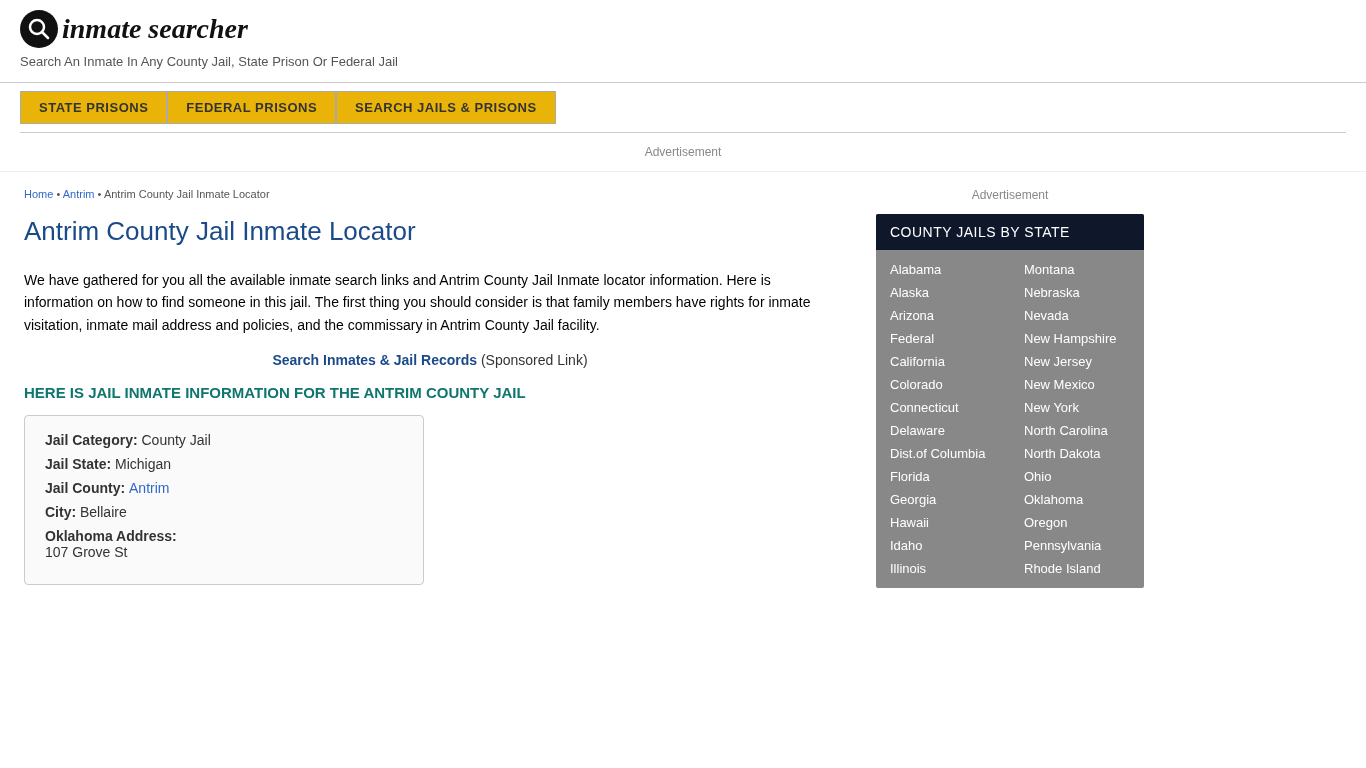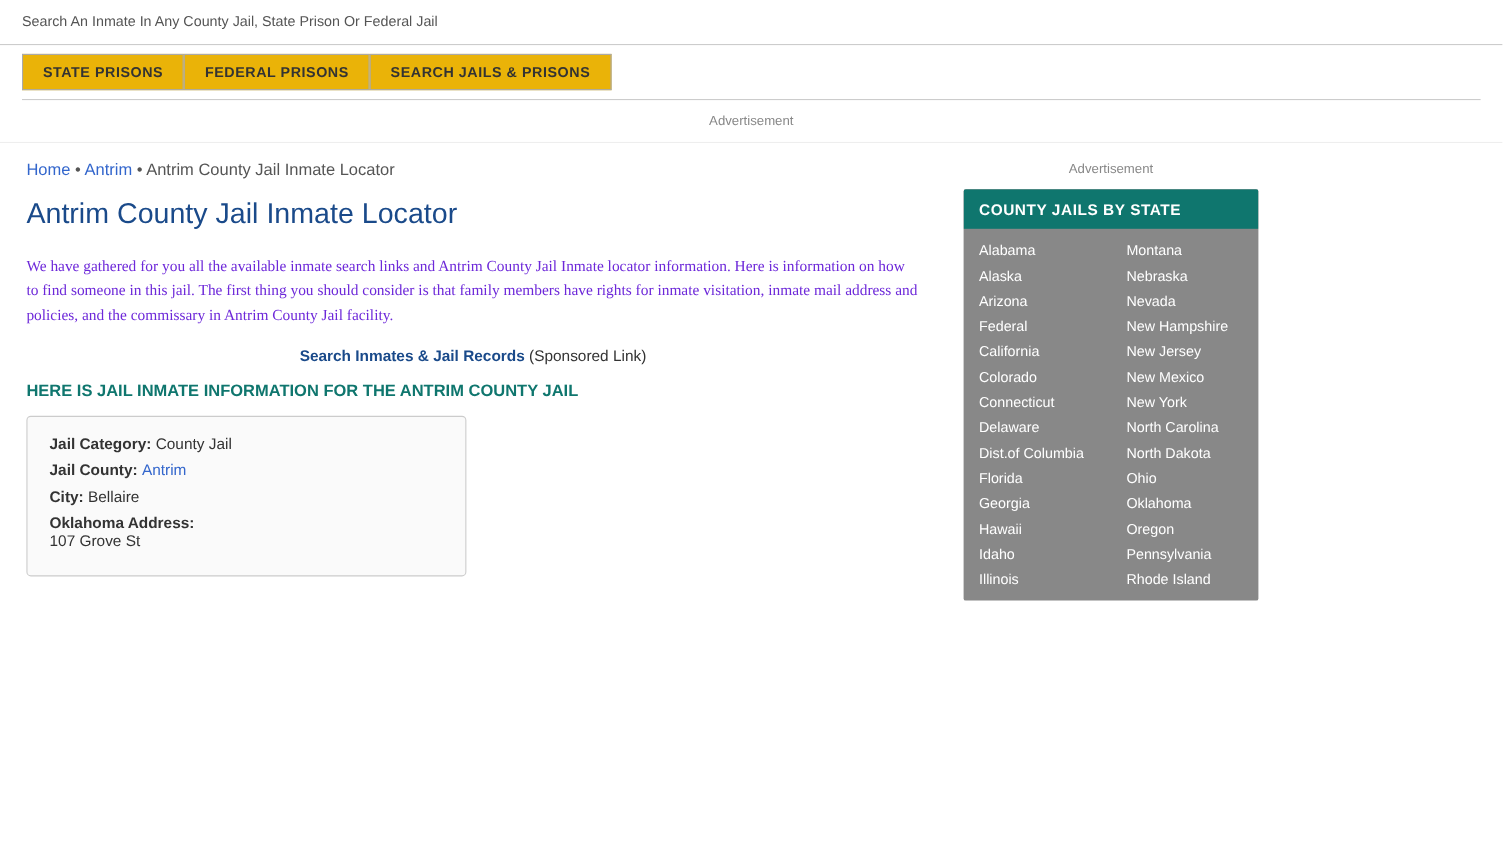--- a/index.html
+++ b/index.html
@@ -30,55 +30,67 @@
 
     
     #ad-bar { text-align: center; padding: 12px; color: #888; font-size: 12px; border-bottom: 1px solid #eee; }
 
     
     #main-layout { display: flex; padding: 0; }
     #main-content { flex: 1; padding: 16px 24px; max-width: 860px; }
     #sidebar { width: 300px; padding: 16px; flex-shrink: 0; }
 
     
-    #breadcrumb { font-size: 15px; color: #555; margin-bottom: 16px; }
+    #breadcrumb { font-size: 11px; color: #555; margin-bottom: 16px; }
     #breadcrumb a { color: #3366cc; text-decoration: none; }
 
     
     #page-title { font-size: 26px; color: #1a4a8a; font-weight: normal; margin-bottom: 14px; padding-bottom: 8px; }
 
     
-    #body-text { font-size: 14px; line-height: 1.6; color: #6d28d9; margin-bottom: 16px; font-family: Liberation Serif, serif; }
+    #body-text { font-size: 14px; line-height: 1.6; color: #000000; margin-bottom: 16px; }
 
     
     #sponsored-link { text-align: center; margin: 4px 0; }
     #sponsored-link a { color: #1a4a8a; font-weight: bold; text-decoration: none; font-size: 14px; }
     #sponsored-note { color: #666; font-style: italic; font-size: 13px; }
 
     
     #jail-info-header { color: #0f766e; font-size: 15px; font-weight: bold; margin: 16px 0 14px 0; text-transform: uppercase; }
 
     
     #info-box { border: 1px solid #ccc; border-radius: 4px; padding: 16px 20px; background: #fafafa; max-width: 400px; }
     .info-row { margin-bottom: 8px; font-size: 14px; }
     .info-label { font-weight: bold; }
     .info-value { color: #333; }
     .info-value a { color: #3366cc; text-decoration: none; }
 
     
     #sidebar-ad { text-align: center; color: #888; font-size: 12px; margin-bottom: 12px; }
     #county-jails-box { background: #888; border-radius: 2px; overflow: hidden; }
-    #county-jails-title { background: #0f766e; color: #fff; font-size: 14px; font-weight: bold; padding: 10px 14px; text-transform: uppercase; letter-spacing: 0.5px; }
+    #county-jails-title { background: #0f172a; color: #fff; font-size: 14px; font-weight: normal; padding: 10px 14px; text-transform: uppercase; letter-spacing: 0.5px; }
     #state-list { display: grid; grid-template-columns: 1fr 1fr; padding: 8px 0; }
     .state-item { color: #fff; font-size: 13px; padding: 4px 14px; cursor: pointer; }
   </style>
 </head>
 <body>
 
 <div id="header">
+  <div id="logo-area">
+    <div id="logo-icon">
+      <svg width="22" height="22" viewBox="0 0 22 22" fill="none">
+        <circle cx="9" cy="9" r="7" stroke="white" stroke-width="2.5" fill="none"></circle>
+        <line x1="14" y1="14" x2="20" y2="20" stroke="white" stroke-width="2.5" stroke-linecap="round"></line>
+      </svg>
+    </div>
+    <div id="logo-text">
+      <span class="inmate"> inmate</span>
+      <span class="searcher">searcher</span>
+    </div>
+  </div>
   <div id="tagline">Search An Inmate In Any County Jail, State Prison Or Federal Jail</div>
 </div>
 
 <div id="nav">
   <button class="nav-btn">STATE PRISONS</button>
   <button class="nav-btn">FEDERAL PRISONS</button>
   <button class="nav-btn">SEARCH JAILS &amp; PRISONS</button>
 </div>
 <hr id="nav-divider">
 
@@ -106,20 +118,24 @@
       <a href="#">Search Inmates &amp; Jail Records</a>
       <span id="sponsored-note"> </span><span>(Sponsored Link)</span>
     </div>
 
     <h2 id="jail-info-header">HERE IS JAIL INMATE INFORMATION FOR THE ANTRIM COUNTY JAIL</h2>
 
     <div id="info-box">
       <div class="info-row">
         <span class="info-label">Jail Category: </span>
         <span class="info-value">County Jail</span>
+      </div>
+      <div class="info-row">
+        <span class="info-label">Jail State: </span>
+        <span class="info-value">Michigan</span>
       </div>
       <div class="info-row">
         <span class="info-label">Jail County: </span>
         <span class="info-value">
           <a href="#">Antrim</a>
         </span>
       </div>
       <div class="info-row">
         <span class="info-label">City: </span>
         <span class="info-value">Bellaire</span>

